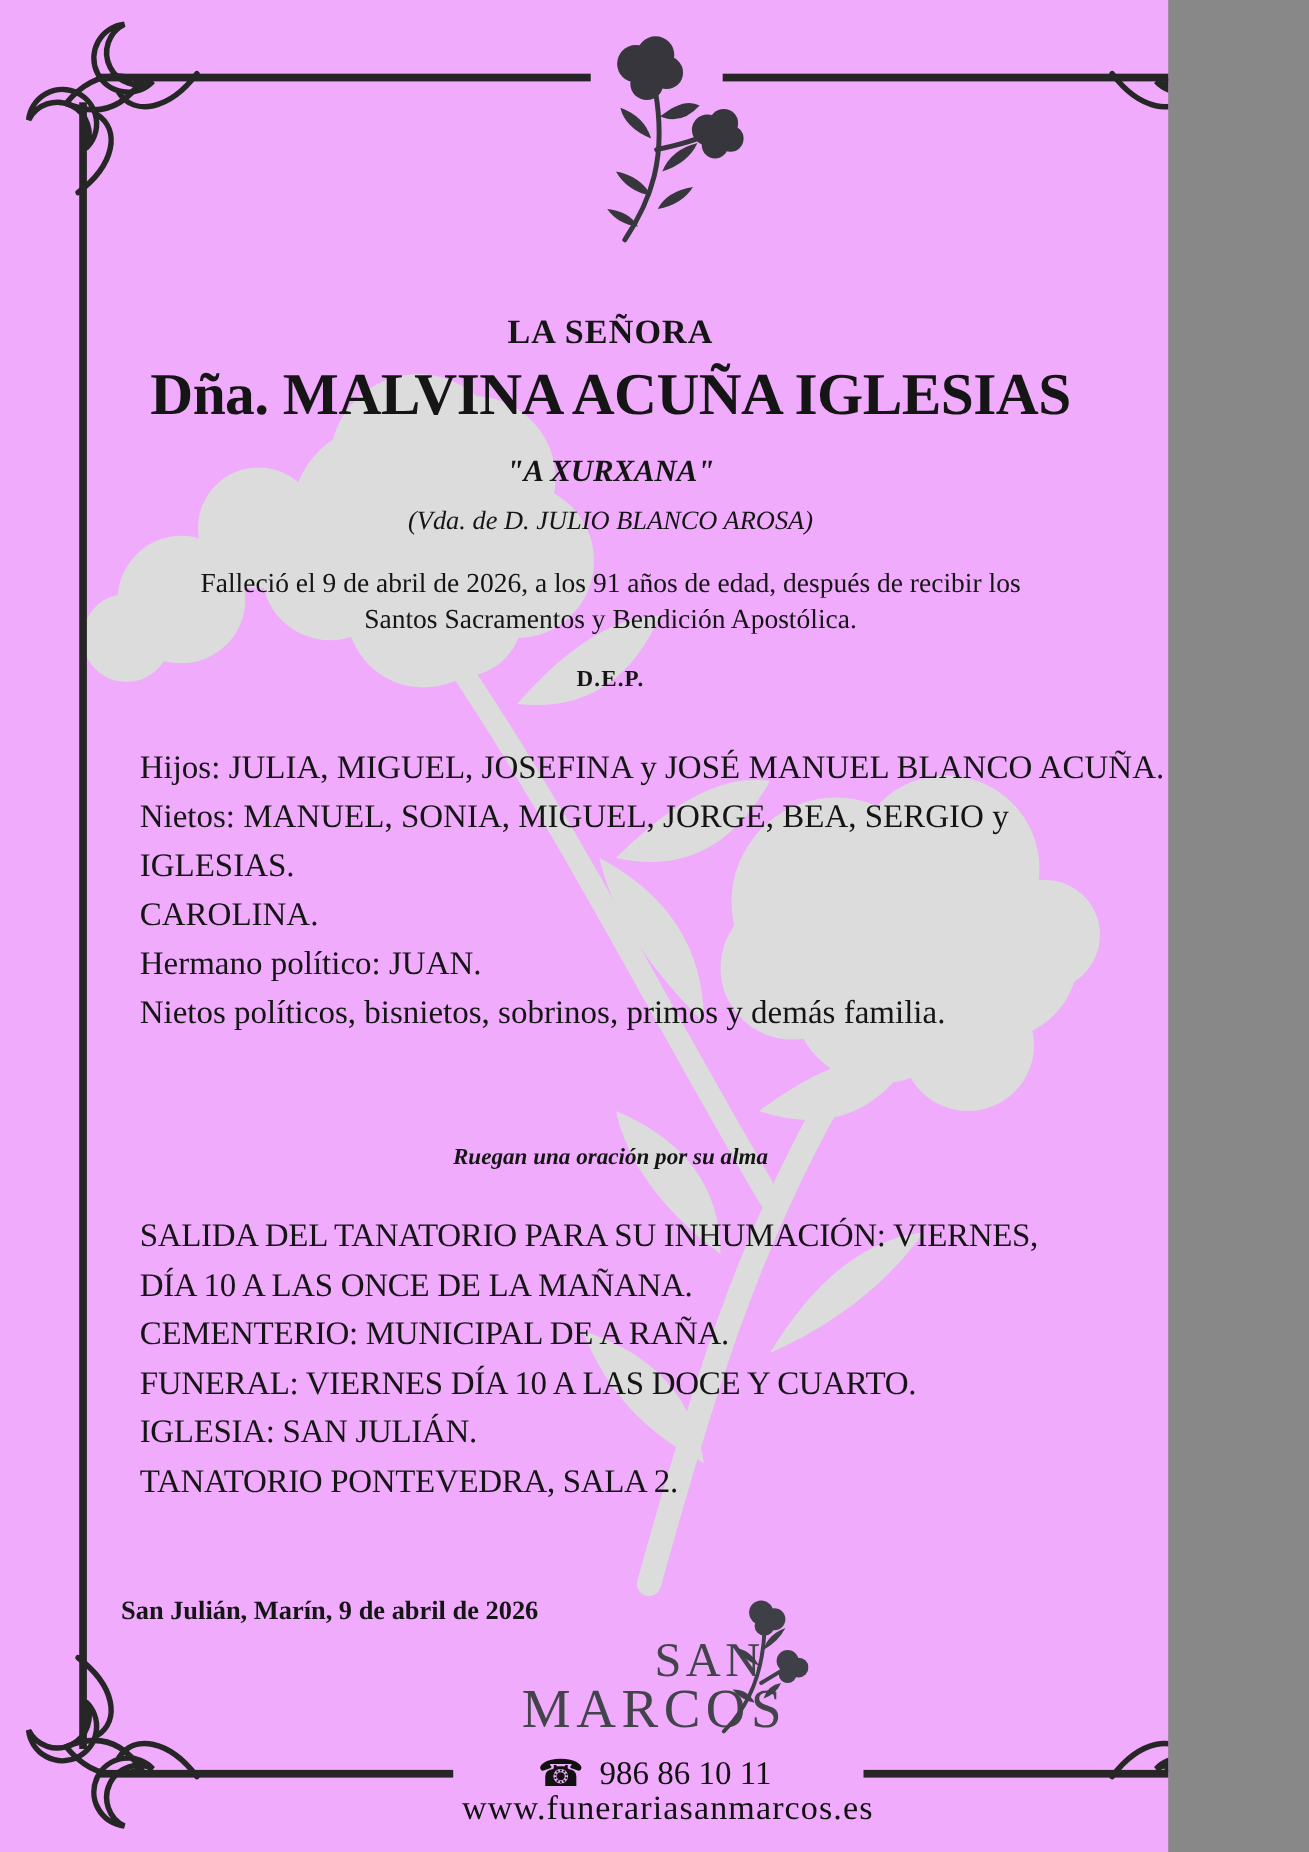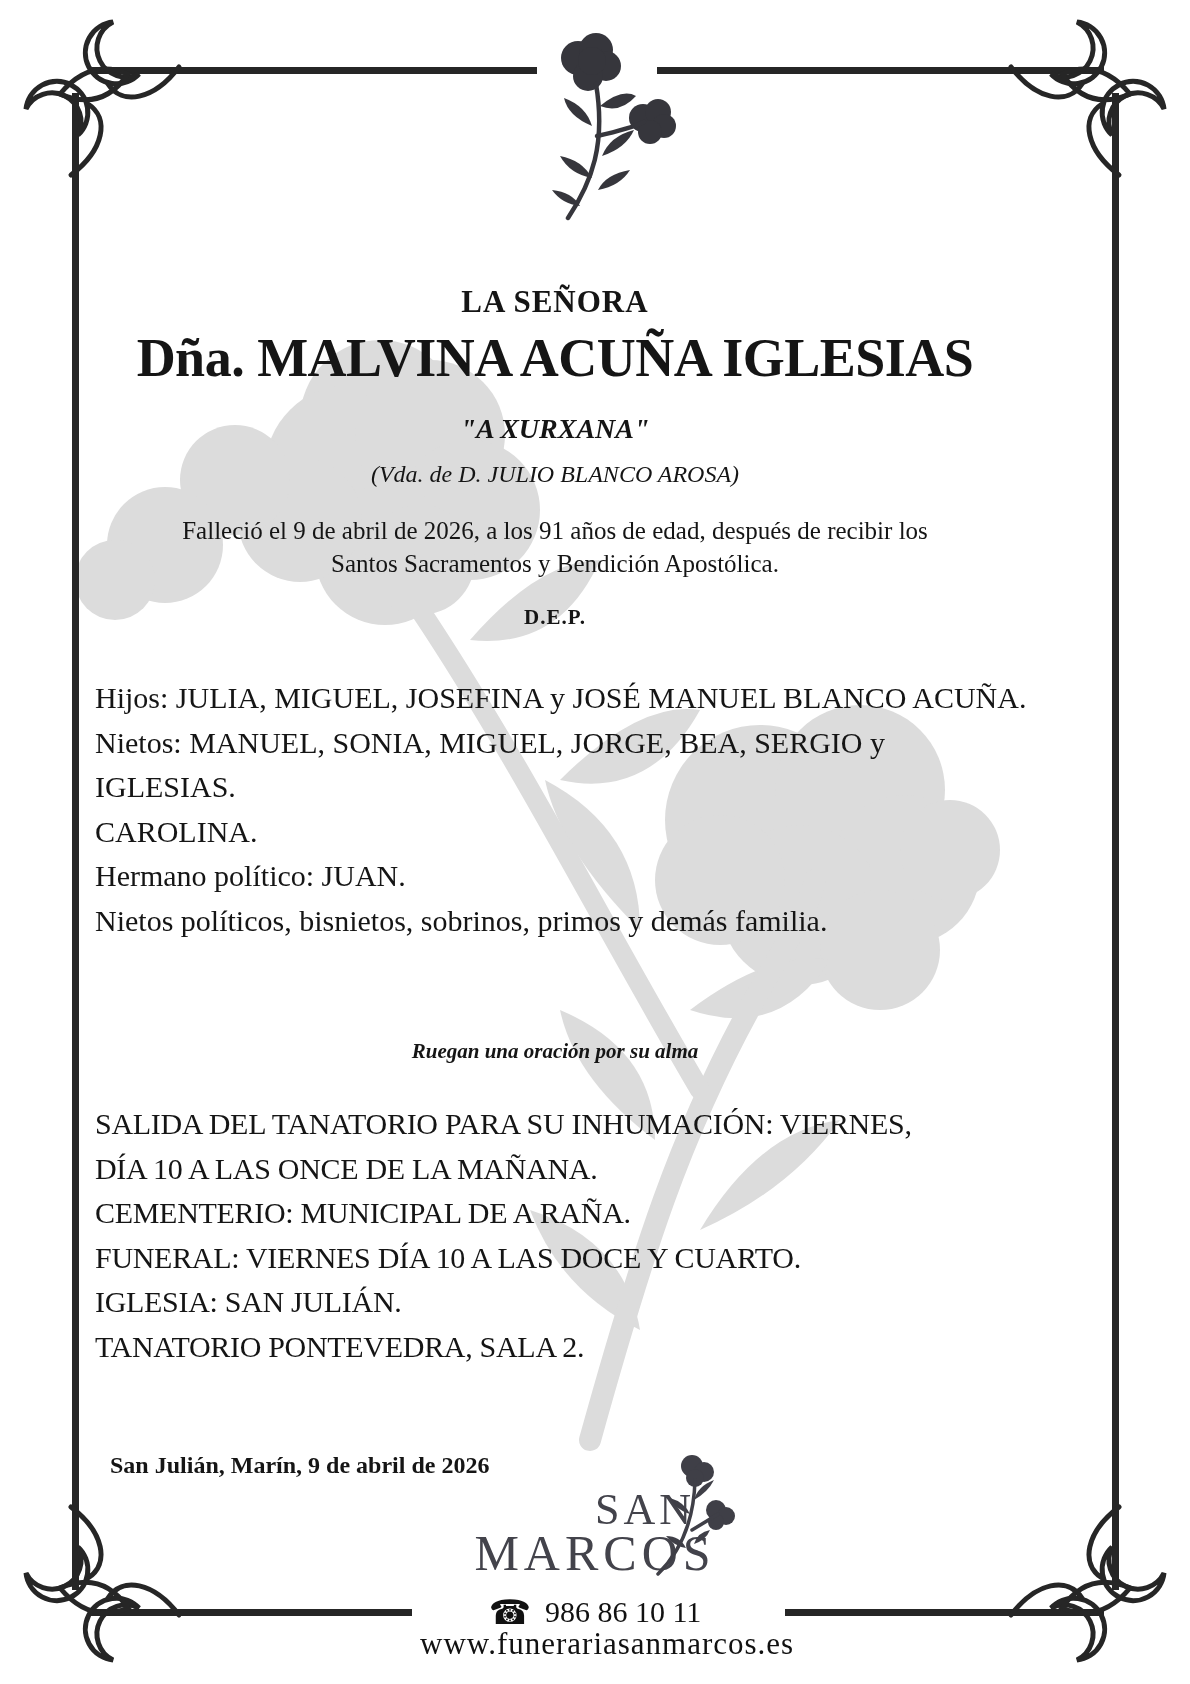--- a/index.html
+++ b/index.html
@@ -1,19 +1,19 @@
 <!DOCTYPE html>
 <html><head>
 <meta charset="utf-8">
 <style>
   html,body{margin:0;padding:0;background:#888;}
   .page{
     position:relative;
-    width:1190px;height:1684px;
-    background:#ffffff;
+    width:1062px;height:1684px;
+    background:#f0abfc;
     overflow:hidden;
     font-family:"Liberation Serif","DejaVu Serif",serif;
     color:#151515;
   }
   .abs{position:absolute;}
   
   .frame-seg{position:absolute;background:#262626;}
   .corner{position:absolute;width:180px;height:180px;}
   .corner svg{width:100%;height:100%;}
   .corner.tr{transform:scaleX(-1);}
@@ -21,21 +21,21 @@
   .corner.br{transform:scale(-1,-1);}
   
   .center-col{left:75px;width:960px;text-align:center;}
   .pretitle{top:284px;font-size:31px;font-weight:bold;letter-spacing:1px;}
   .title{top:327px;font-size:54px;font-weight:bold;letter-spacing:-0.5px;white-space:nowrap;}
   .alias{top:413px;font-size:28px;font-weight:bold;font-style:italic;}
   .widow{top:461px;font-size:24px;font-style:italic;}
   .death-note{top:514px;font-size:25px;line-height:33px;}
   .dep{top:605px;font-size:21px;font-weight:bold;letter-spacing:1px;}
   .textblock{left:95px;width:1010px;font-size:30px;line-height:44.5px;}
-  .textblock div{white-space:nowrap;}
+  .textblock div{white-space:nowrap;margin-left:32px;}
   .family{top:676px;}
   .prayer{top:1039px;font-size:21px;font-weight:bold;font-style:italic;}
   .schedule{top:1102px;letter-spacing:-0.3px;}
   .dateline{left:110px;top:1452px;font-size:24px;font-weight:bold;white-space:nowrap;}
   
   .logo-san{left:470px;top:1484px;width:350px;text-align:center;
             font-size:44px;letter-spacing:4px;color:#43434b;}
   .logo-marcos{left:420px;top:1524px;width:350px;text-align:center;
             font-size:50px;letter-spacing:5px;color:#43434b;}
   .logo-tagline{left:445px;top:1566px;width:350px;text-align:center;

